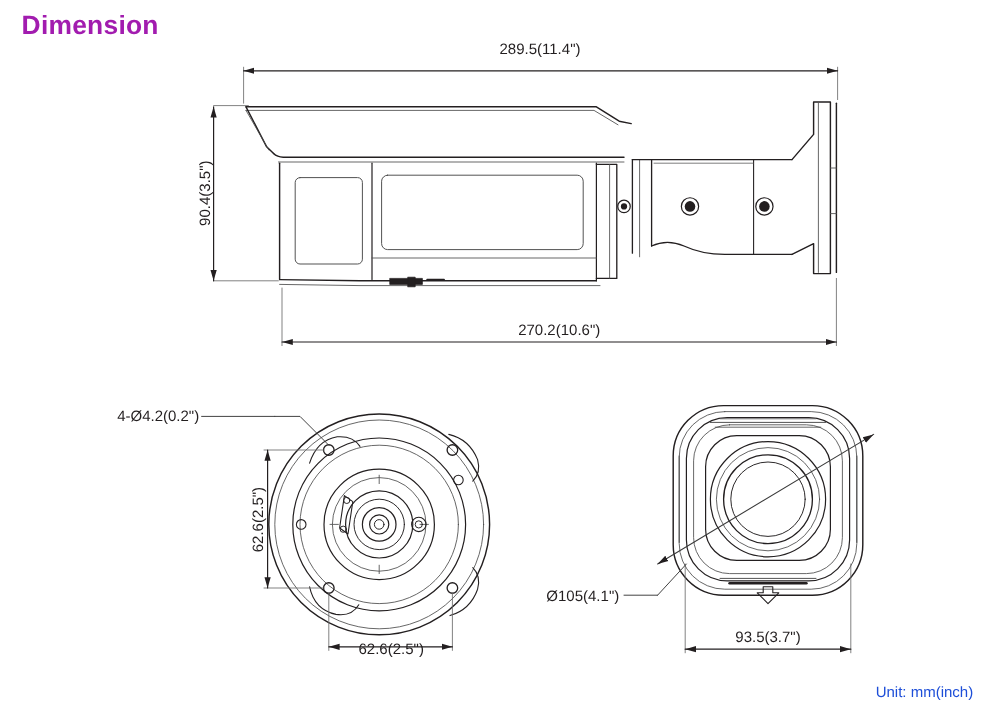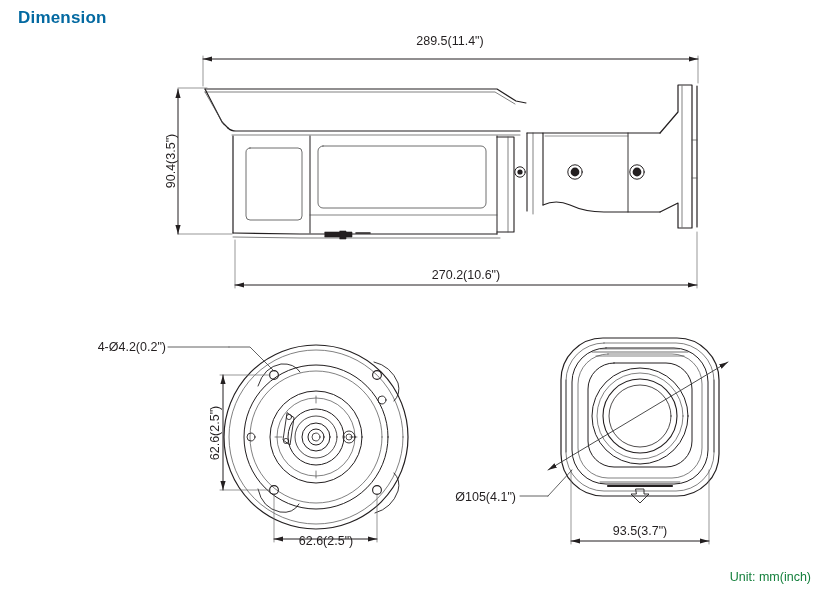--- a/index.html
+++ b/index.html
@@ -12,31 +12,31 @@
     height: 600px;
     position: relative;
     font-family: "Liberation Sans", sans-serif;
     color: #231f20;
     overflow: hidden;
   }
   #page-title {
     position: absolute;
     left: 18px;
     top: 8px;
-    font-size: 17px;
+    font-size: 22px;
     font-weight: bold;
     letter-spacing: 0.2px;
-    color: #0369a1;
+    color: #a21caf;
   }
   #unit-note {
     position: absolute;
     right: 14px;
     top: 570px;
     font-size: 12.5px;
-    color: #15803d;
+    color: #1d4ed8;
   }
   #drawing-canvas {
     position: absolute;
     left: 0;
     top: 0;
     width: 825px;
     height: 600px;
   }
   .dim-text {
     font-size: 12.5px;

